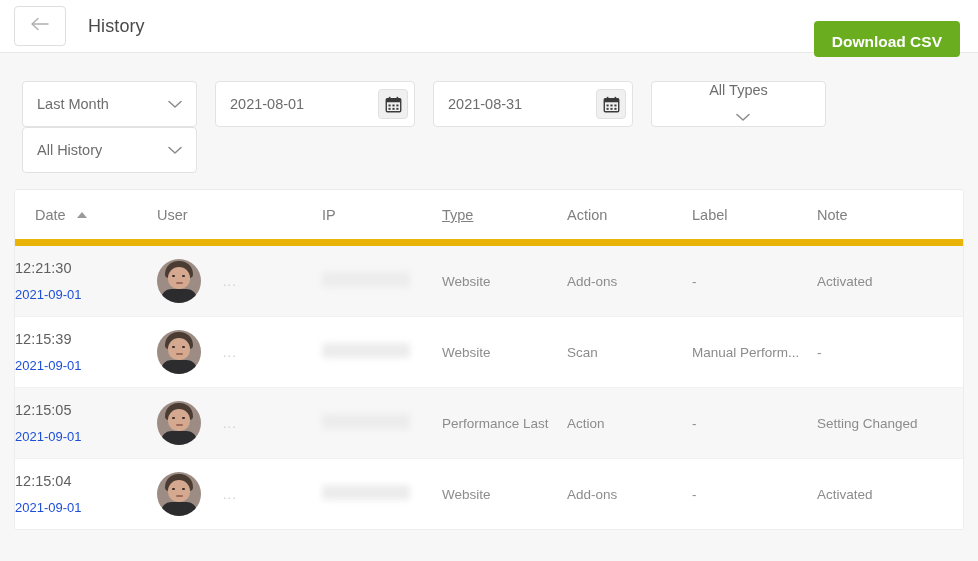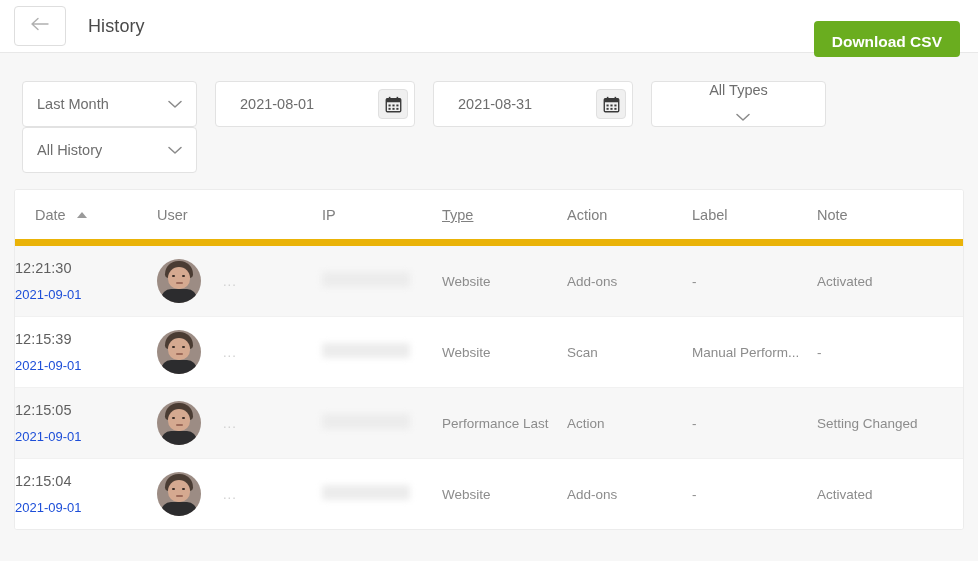--- a/index.html
+++ b/index.html
@@ -99,21 +99,21 @@
     text-overflow: ellipsis;
   }
   .chevron {
     color: #8a8a8a;
     flex: none;
     margin-left: 8px;
   }
   .date-control {
     width: 200px;
     margin-left: 18px;
-    padding: 0 6px 0 24px;
+    padding: 0 6px 0 14px;
     justify-content: space-between;
   }
   .date-value {
     font-size: 14.5px;
     color: #6d6d6d;
     white-space: nowrap;
   }
   .calendar-button {
     width: 30px;
     height: 30px;

